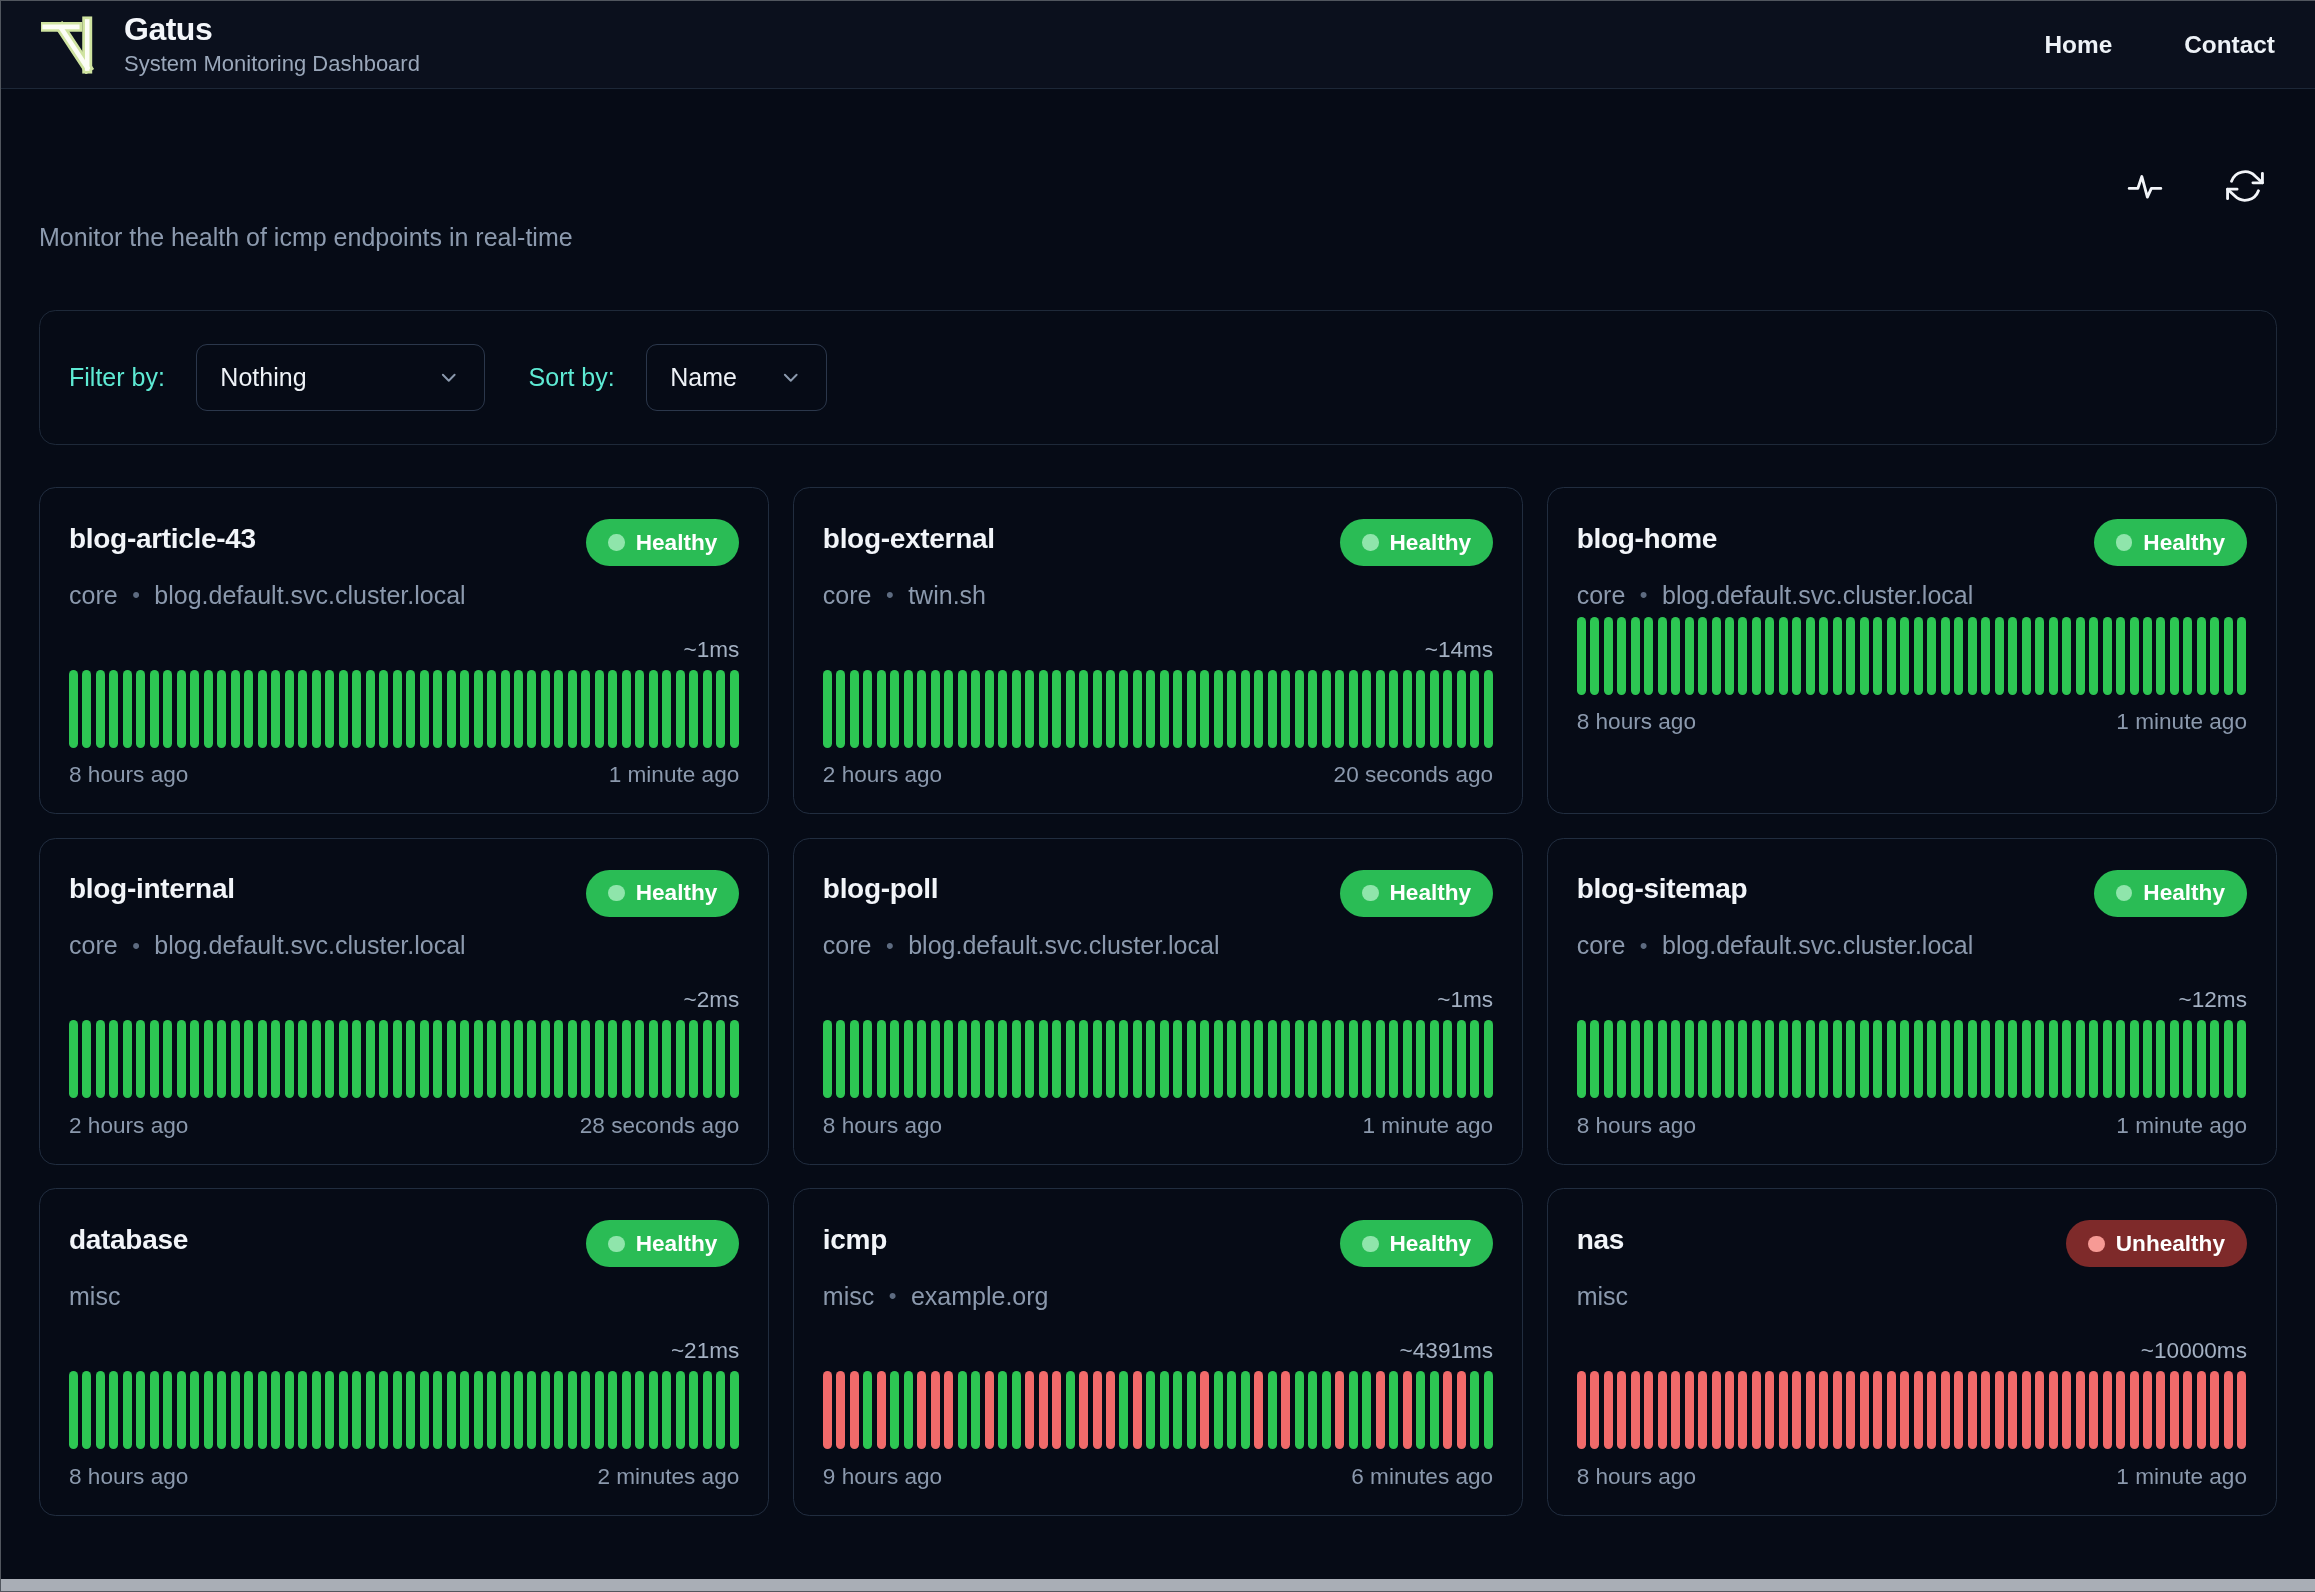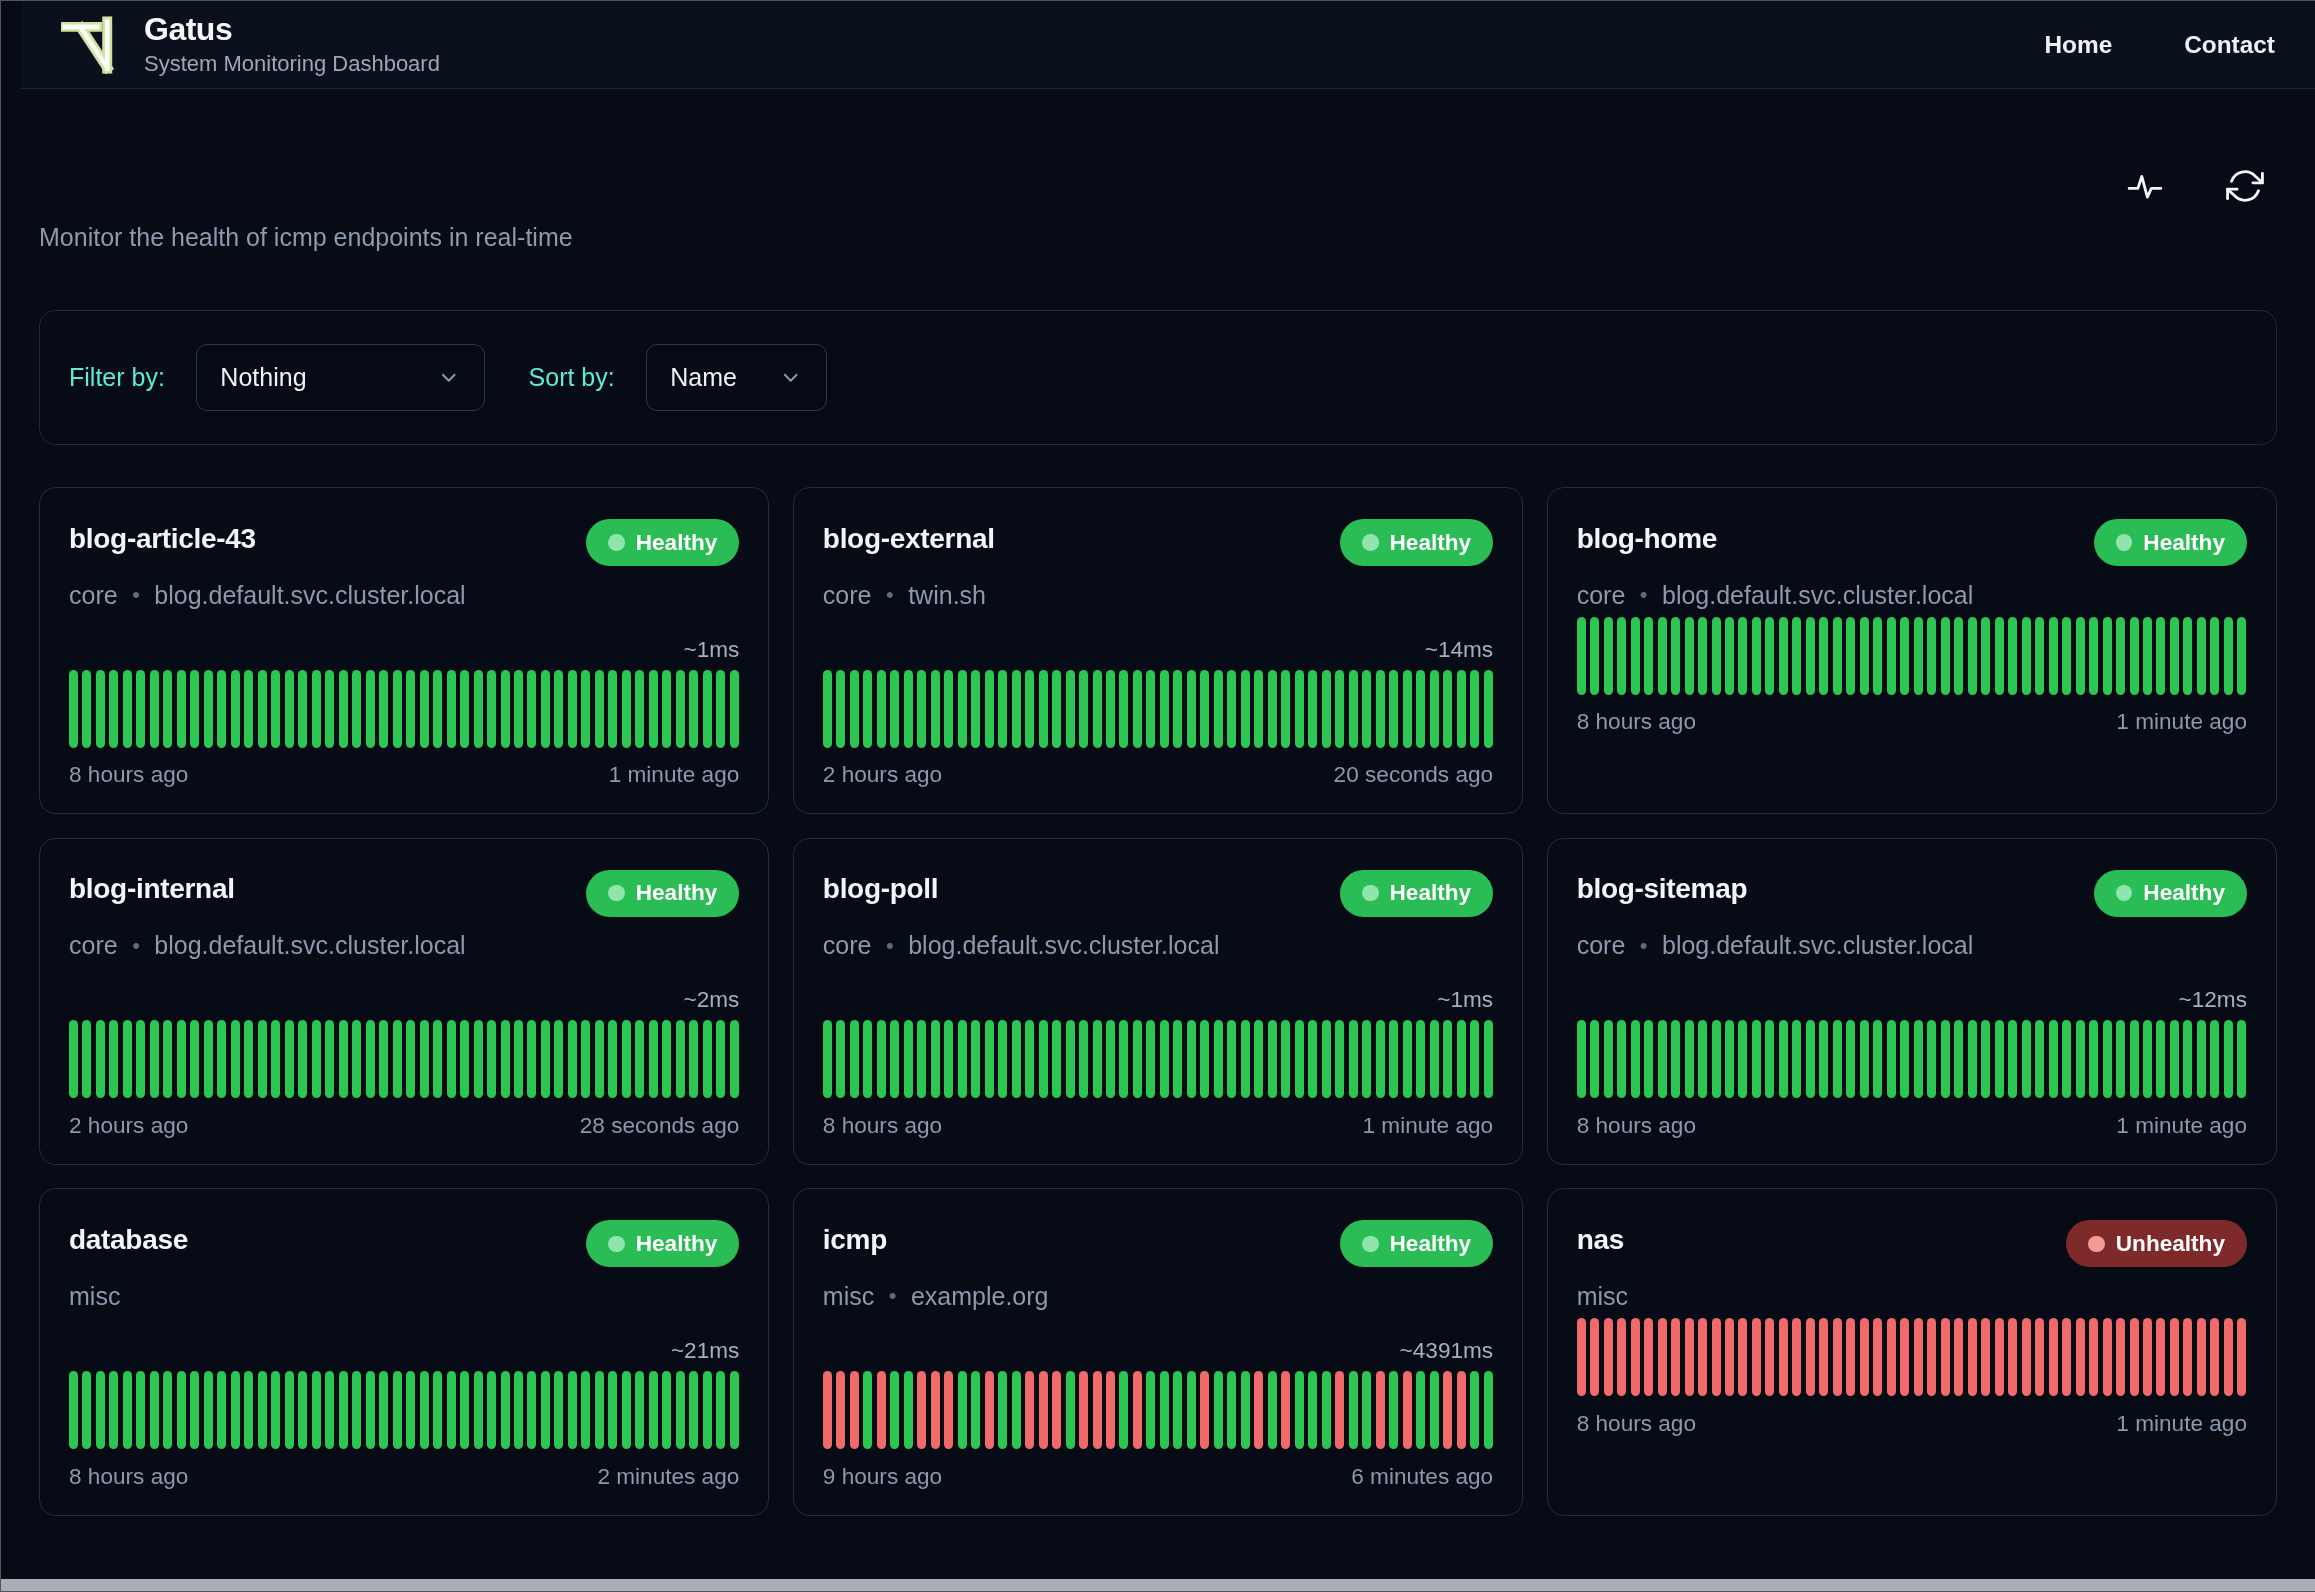--- a/index.html
+++ b/index.html
@@ -1,21 +1,21 @@
 <!DOCTYPE html>
 <html style="font-size:14.5px"><head>
 <meta charset="utf-8">
 <style>
   html,body{margin:0;padding:0;background:#060b16;font-family:"Liberation Sans",sans-serif;}
   .screen{width:2316px;height:1592px;box-sizing:border-box;border:1.8px solid #51565e;
           position:relative;overflow:hidden;background:#060b16;}
 
   
   .topbar{height:88px;display:flex;align-items:center;padding:0 40px;background:#0b101d;
-          border-bottom:0.9px solid #1d2737;box-sizing:border-box;margin-left:20px;}
+          border-bottom:0.9px solid #1d2737;box-sizing:border-box;}
   .brand{display:flex;align-items:center;gap:25px;}
   .logo{width:58px;height:58px;flex:0 0 auto;}
   .app-name{font-size:32px;font-weight:700;color:#f4f6fa;letter-spacing:-0.5px;line-height:1.1;}
   .app-subtitle{font-size:22px;color:#9aa7ba;margin-top:4.5px;}
   .nav{margin-left:auto;display:flex;gap:72px;align-items:center;}
   .nav a{color:#eef2f7;font-size:24.4px;font-weight:600;text-decoration:none;cursor:pointer;}
 
   
   .main{padding:0 38px;}
   .title-row{margin-top:78px;display:flex;align-items:center;}
@@ -720,20 +720,21 @@
       <h3 class="card-name">nas</h3>
       <span class="badge unhealthy">
         <span class="dot"></span>
         <span class="badge-label">Unhealthy</span>
       </span>
     </div>
     <div class="card-meta">
       <span>misc</span>
 
     </div>
+    <div class="latency">~10000ms</div>
     <div class="bars">
             <div class="bar" style="background-color: rgb(241, 106, 106);"></div>
             <div class="bar" style="background-color: rgb(241, 106, 106);"></div>
             <div class="bar" style="background-color: rgb(241, 106, 106);"></div>
             <div class="bar" style="background-color: rgb(241, 106, 106);"></div>
             <div class="bar" style="background-color: rgb(241, 106, 106);"></div>
             <div class="bar" style="background-color: rgb(241, 106, 106);"></div>
             <div class="bar" style="background-color: rgb(241, 106, 106);"></div>
             <div class="bar" style="background-color: rgb(241, 106, 106);"></div>
             <div class="bar" style="background-color: rgb(241, 106, 106);"></div>

